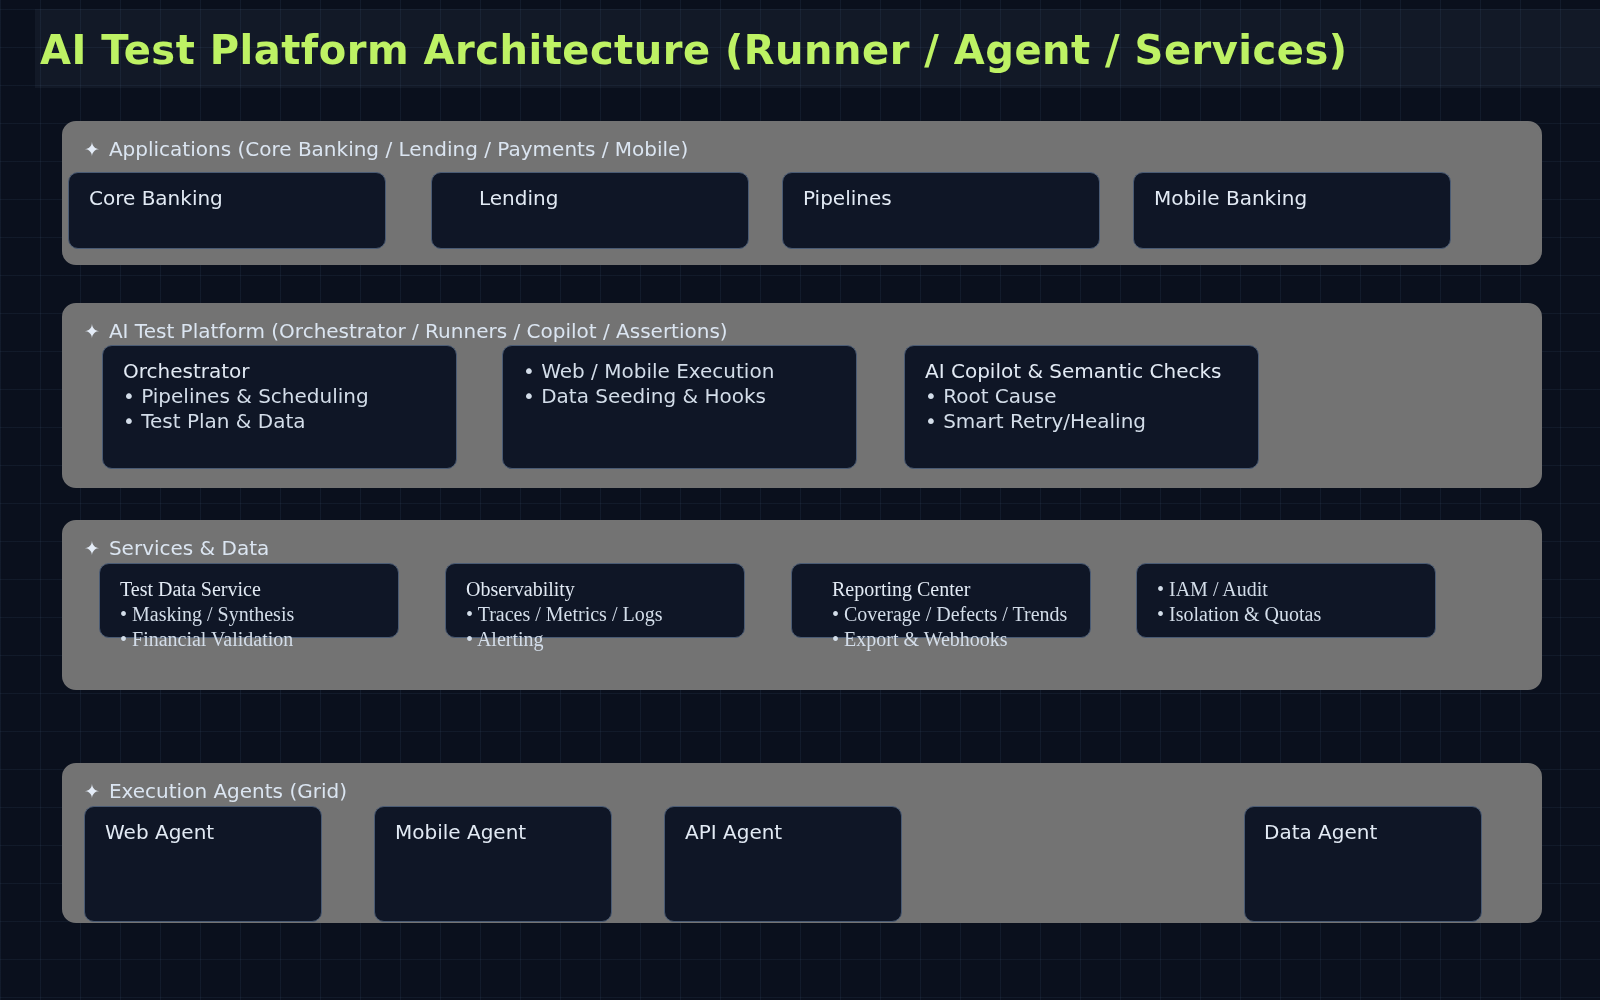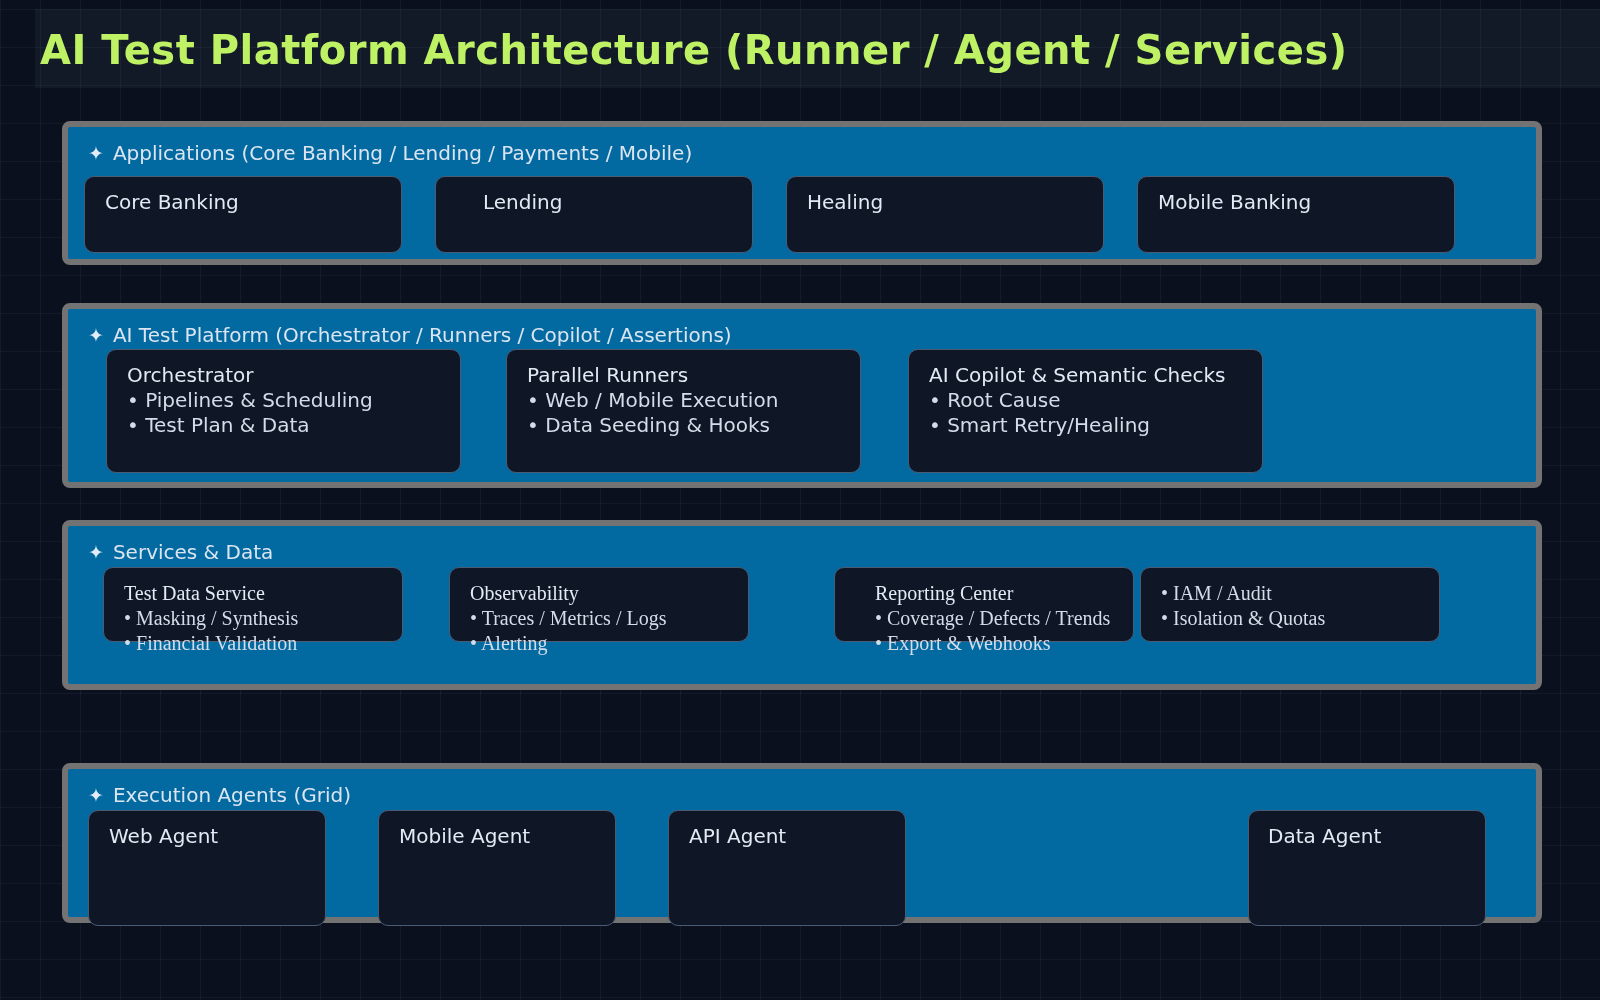--- a/index.html
+++ b/index.html
@@ -30,23 +30,23 @@
     font-weight: bold;
     letter-spacing: 0.5px;
     color: #bef264;
     white-space: nowrap;
   }
 
   .panel {
     position: absolute;
     left: 62px;
     width: 1480px;
-    background: #0369a1;
-    border: 6px solid #737373;
-    border-radius: 8px;
+    background: #737373;
+    border: 2px solid #737373;
+    border-radius: 14px;
   }
 
   .panel-title {
     position: absolute;
     left: 20px; top: 14px;
     font-size: 20px;
     color: #dbe5f1;
     white-space: nowrap;
   }
 
@@ -80,27 +80,27 @@
   }
 
   
   #section-0 { top: 121px; height: 144px; }
   #section-1 { top: 303px; height: 185px; }
   #section-2 { top: 520px; height: 170px; }
   #section-3 { top: 721px; height: 160px; margin-top: 42px; }
 
   
   #section-0 .card { top: 49px; width: 318px; height: 77px; }
-  #s0c0 { left: 16px; }  #s0c1 { left: 367px; padding-left: 47px; } #s0c2 { left: 718px; } #s0c3 { left: 1069px; }
+  #s0c0 { left: 4px; }  #s0c1 { left: 367px; padding-left: 47px; } #s0c2 { left: 718px; } #s0c3 { left: 1069px; }
 
   #section-1 .card { top: 40px; width: 355px; height: 124px; }
   #s1c0 { left: 38px; }  #s1c1 { left: 438px; } #s1c2 { left: 840px; }
 
   #section-2 .card { top: 41px; width: 300px; height: 75px; font-family: Liberation Serif, serif; }
-  #s2c0 { left: 35px; }  #s2c1 { left: 381px; } #s2c2 { left: 766px; padding-left: 40px; } #s2c3 { left: 1072px; }
+  #s2c0 { left: 35px; }  #s2c1 { left: 381px; } #s2c2 { left: 727px; padding-left: 40px; } #s2c3 { left: 1072px; }
 
   #section-3 .card { top: 41px; width: 238px; height: 116px; }
   #s3c0 { left: 20px; }  #s3c1 { left: 310px; } #s3c2 { left: 600px; } #s3c3 { left: 890px; } #s3c4 { left: 1180px; padding-left: 19px; }
 </style>
 </head>
 <body>
 
 <div class="header-band"></div>
 <h1 class="page-title">AI Test Platform Architecture (Runner / Agent / Services)</h1>
 
@@ -108,38 +108,37 @@
   <div class="panel-title">
     <span class="spark">✦</span><span>Applications (Core Banking / Lending / Payments / Mobile)</span>
   </div>
   <div class="card" id="s0c0">
     <div class="card-title">Core Banking</div>
   </div>
   <div class="card" id="s0c1">
     <div class="card-title">Lending</div>
   </div>
   <div class="card" id="s0c2">
-    <div class="card-title">Healing</div>
+    <div class="card-title">Pipelines</div>
   </div>
   <div class="card" id="s0c3">
     <div class="card-title">Mobile Banking</div>
   </div>
 </section>
 
 <section class="panel" id="section-1">
   <div class="panel-title">
     <span class="spark">✦</span><span>AI Test Platform (Orchestrator / Runners / Copilot / Assertions)</span>
   </div>
   <div class="card" id="s1c0">
     <div class="card-title">Orchestrator</div>
     <div class="card-bullet">• Pipelines &amp; Scheduling</div>
     <div class="card-bullet">• Test Plan &amp; Data</div>
   </div>
   <div class="card" id="s1c1">
-    <div class="card-title">Parallel Runners</div>
     <div class="card-bullet">• Web / Mobile Execution</div>
     <div class="card-bullet">• Data Seeding &amp; Hooks</div>
   </div>
   <div class="card" id="s1c2">
     <div class="card-title">AI Copilot &amp; Semantic Checks</div>
     <div class="card-bullet">• Root Cause</div>
     <div class="card-bullet">• Smart Retry/Healing</div>
   </div>
 </section>
 

